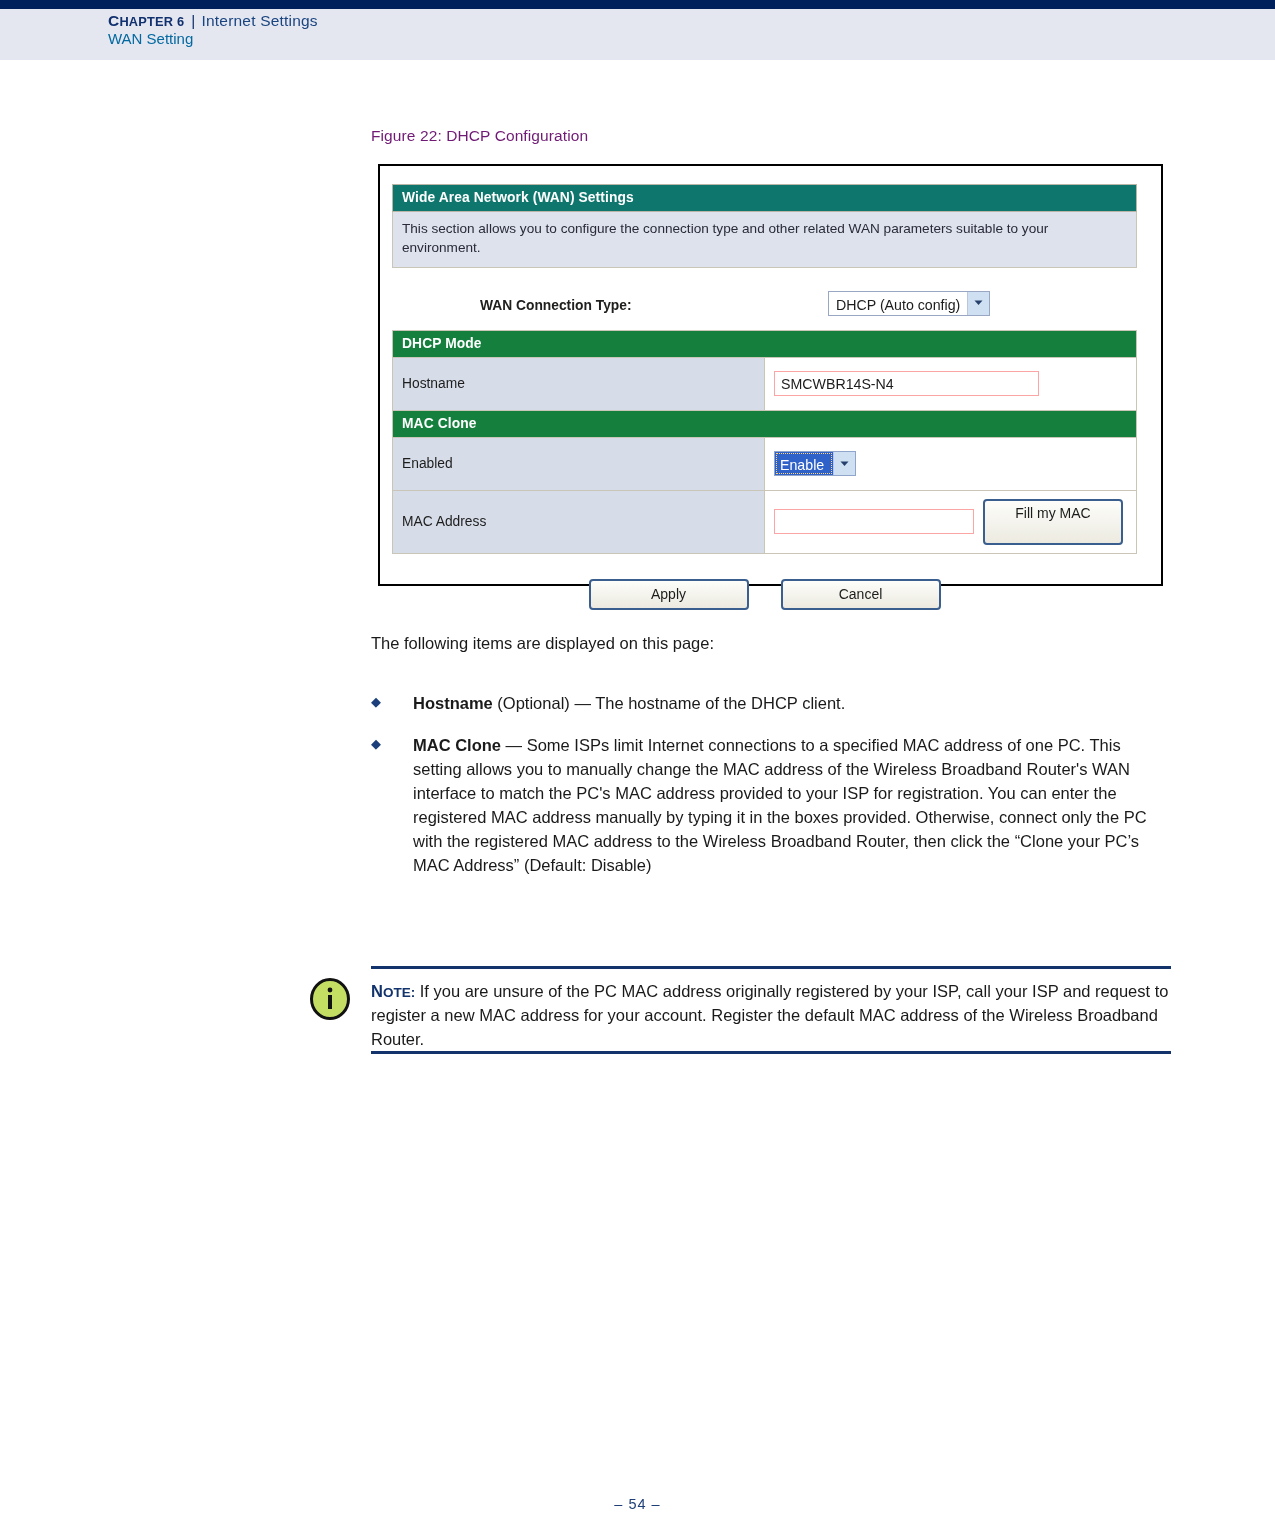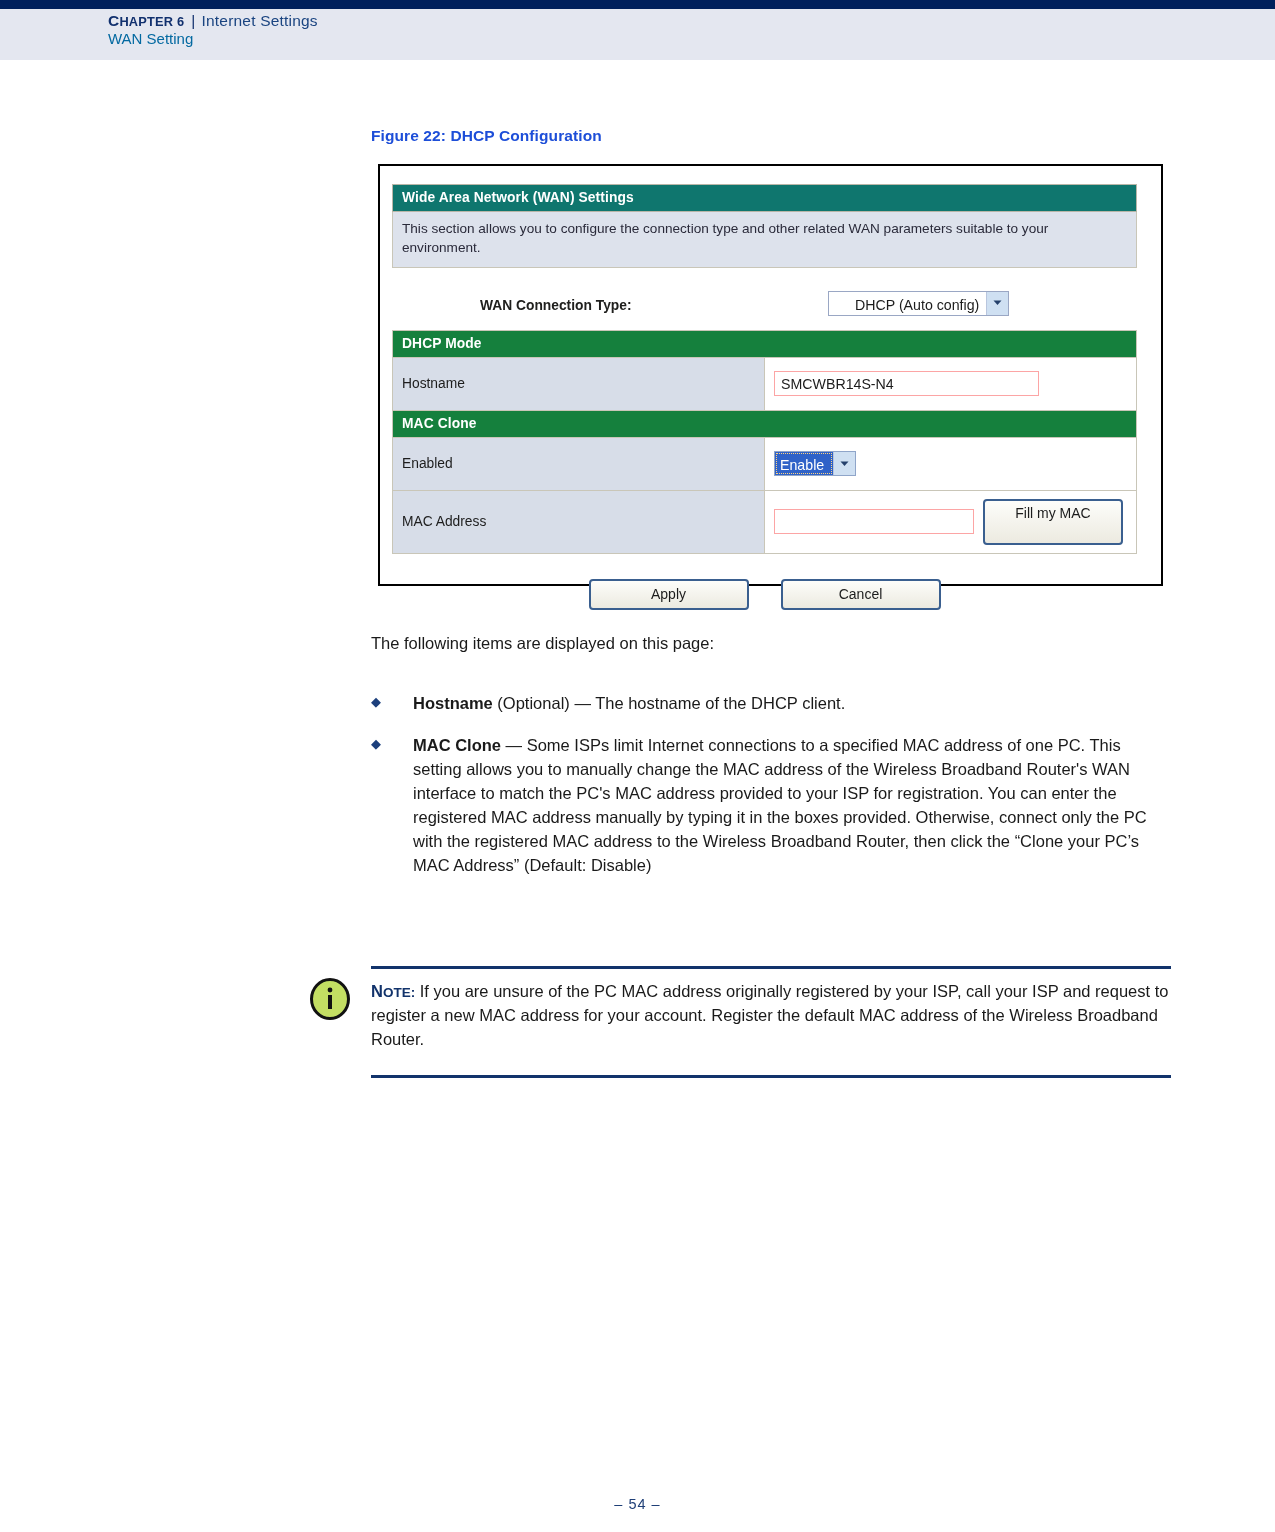--- a/index.html
+++ b/index.html
@@ -75,22 +75,22 @@
     position: absolute;
     left: 0; top: 0;
     width: 1275px;
     height: 1532px;
   }
 
   .figure-caption {
     position: absolute;
     left: 371px; top: 127px;
     font-size: 15.5px;
-    font-weight: bold;
-    color: #1d4ed8;
+    font-weight: normal;
+    color: #701a75;
     letter-spacing: 0.1px;
     white-space: nowrap;
   }
 
   
   .figure-box {
     position: absolute;
     left: 378px; top: 164px;
     width: 785px;
     height: 422px;
@@ -160,21 +160,21 @@
     width: 21px;
     background: #cfe0f2;
     border-left: 1px solid #b9c6de;
     display: flex;
     align-items: center;
     justify-content: center;
     color: #24406b;
     font-size: 10px;
   }
   #conn-select {
-    left: 436px; top: 23px; padding-left: 19px;
+    left: 436px; top: 23px;
   }
 
   .ui-table {
     border-collapse: collapse;
     width: 100%;
     table-layout: fixed;
   }
   .ui-table td {
     border: 1px solid #c9c6b8;
     padding: 0;
@@ -296,21 +296,21 @@
     position: absolute;
     left: 371px; top: 966px;
     width: 800px;
   }
   .note-rule {
     width: 800px;
     height: 3px;
     background: #12336b;
   }
   .note-text {
-    padding: 10px 0 24px 0;
+    padding: 10px 0 0 0;
     font-size: 16.5px;
     color: #1a1a1a;
     line-height: 1.46;
   }
   .note-label {
     color: #12336b;
     font-weight: bold;
   }
   .note-label .sc { font-size: 13.5px; }
   .note-icon {

